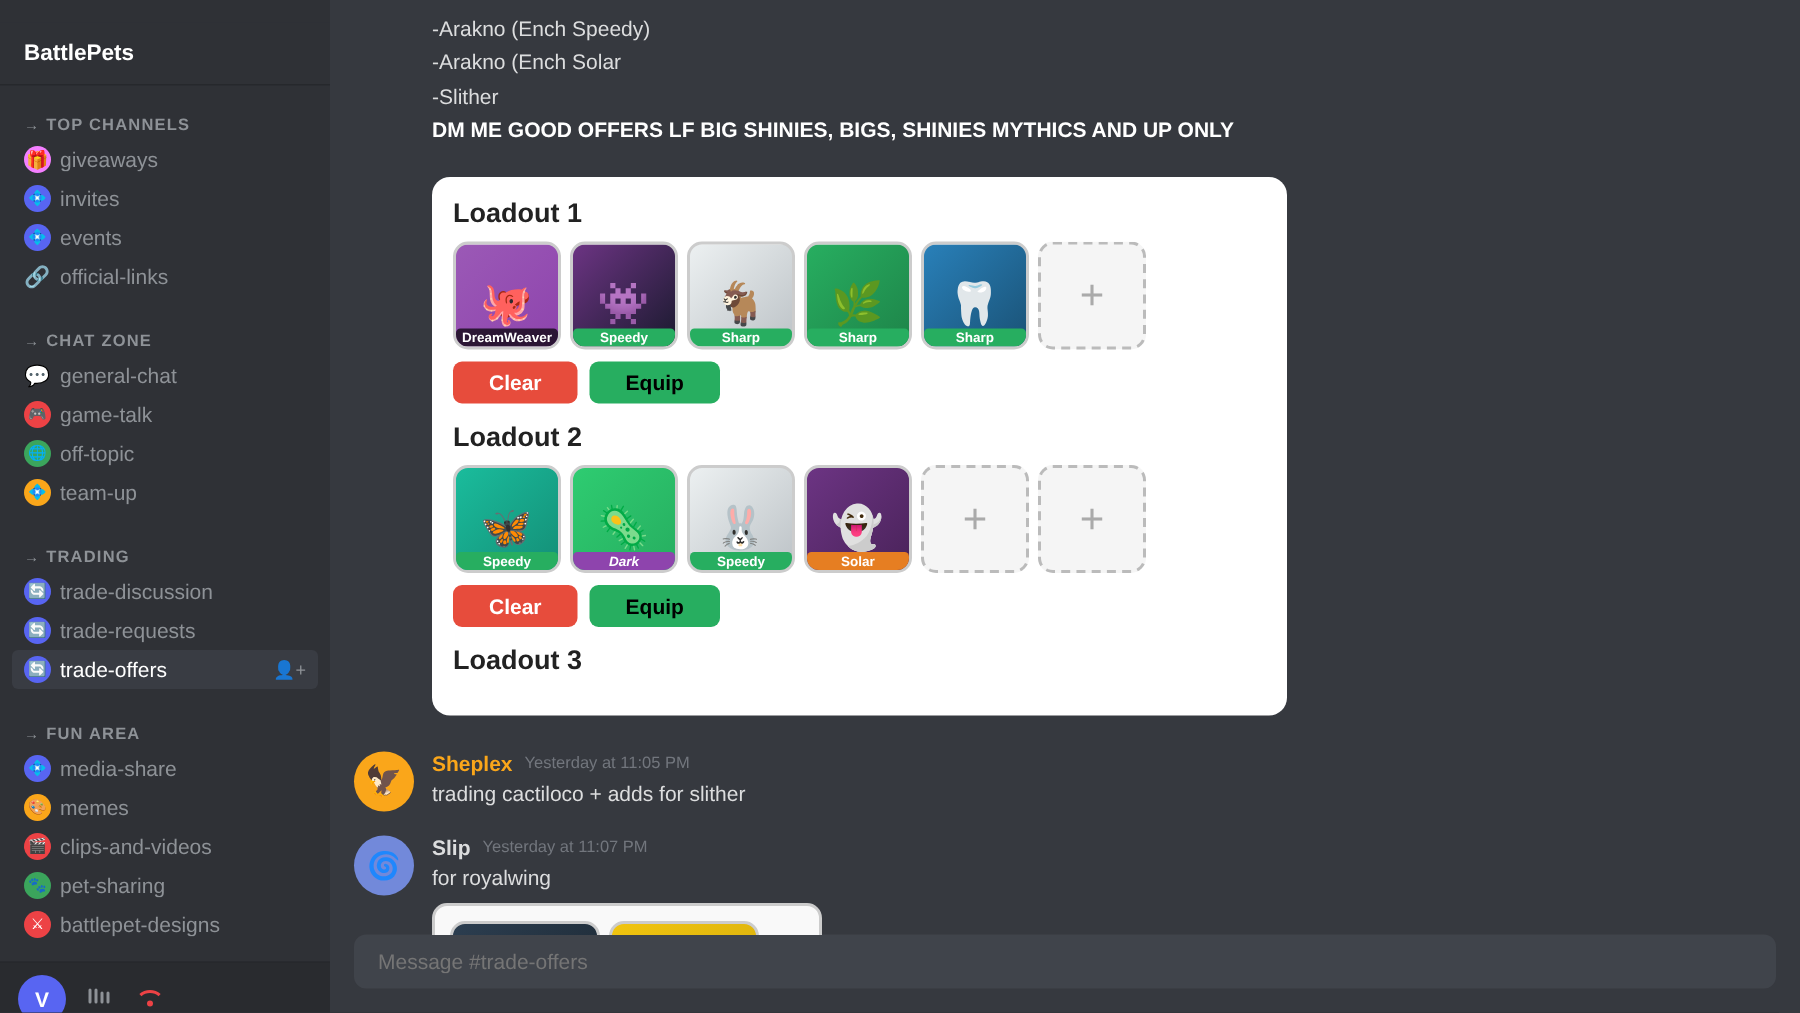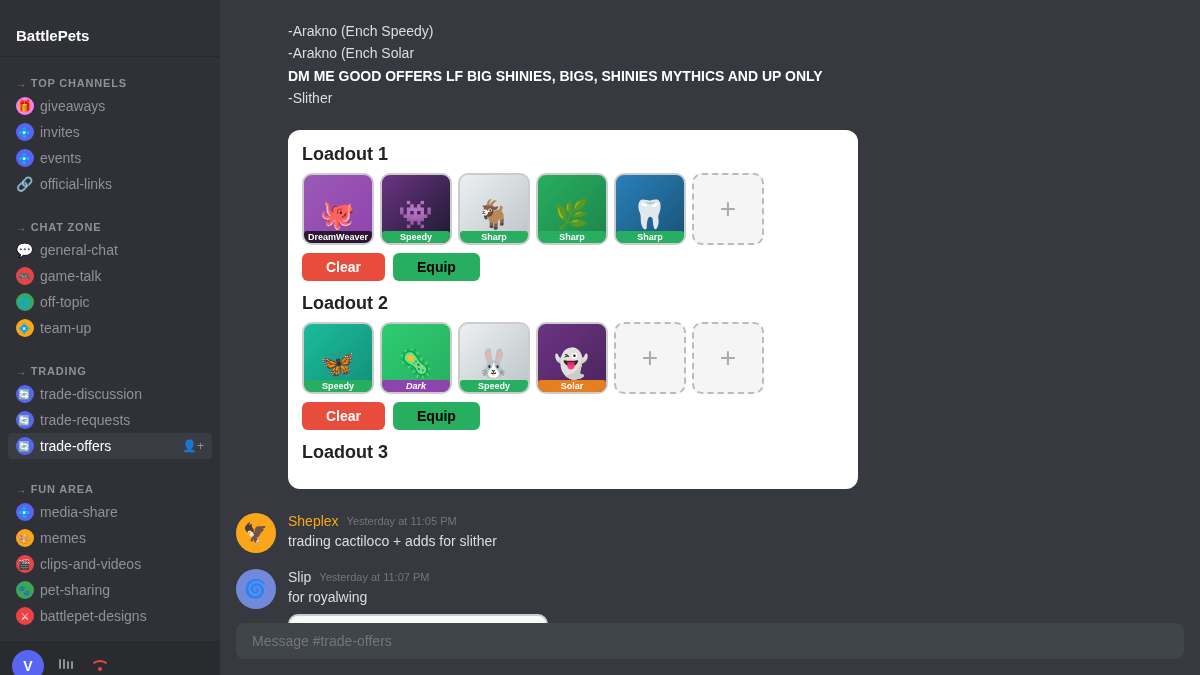--- a/index.html
+++ b/index.html
@@ -156,21 +156,21 @@
       flex: 1;
       background: #36393f;
       display: flex;
       flex-direction: column;
       height: 675px;
     }
 
     .chat-messages {
       flex: 1;
       overflow-y: auto;
-      padding: 20px 16px;
+      padding: 8px 16px;
     }
 
     .message-group {
       display: flex;
       gap: 12px;
       margin-bottom: 16px;
     }
 
     .message-avatar {
       width: 40px;
@@ -202,21 +202,21 @@
     }
 
     .message-header {
       display: flex;
       align-items: center;
       gap: 8px;
       margin-bottom: 2px;
     }
 
     .message-username {
-      font-weight: 400;
+      font-weight: 700;
       font-size: 14px;
     }
 
     .username-sheplex { color: #faa61a; }
     .username-slip { color: #dcddde; }
 
     .message-timestamp {
       font-size: 11px;
       color: #72767d;
     }
@@ -537,22 +537,22 @@
   </div>
 </div>
 
 <div class="main-chat">
 
   <div class="chat-messages">
 
     <div class="chat-text-block" style="padding-left: 52px; margin-bottom: 8px;">
       <p>-Arakno (Ench Speedy)</p>
       <p>-Arakno (Ench Solar</p>
+      <p>-Slither</p>
       <p style="font-weight:600;color:#fff;">DM ME GOOD OFFERS LF BIG SHINIES, BIGS, SHINIES MYTHICS AND UP ONLY</p>
-      <p>-Slither</p>
     </div>
 
     <div style="padding-left: 52px; margin-bottom: 16px;">
       <div class="loadout-card">
 
         <div class="loadout-section">
           <div class="loadout-title">Loadout 1</div>
           <div class="loadout-slots">
             <div class="pet-slot pet-dreamweaver">
               <div class="pet-slot-inner">

